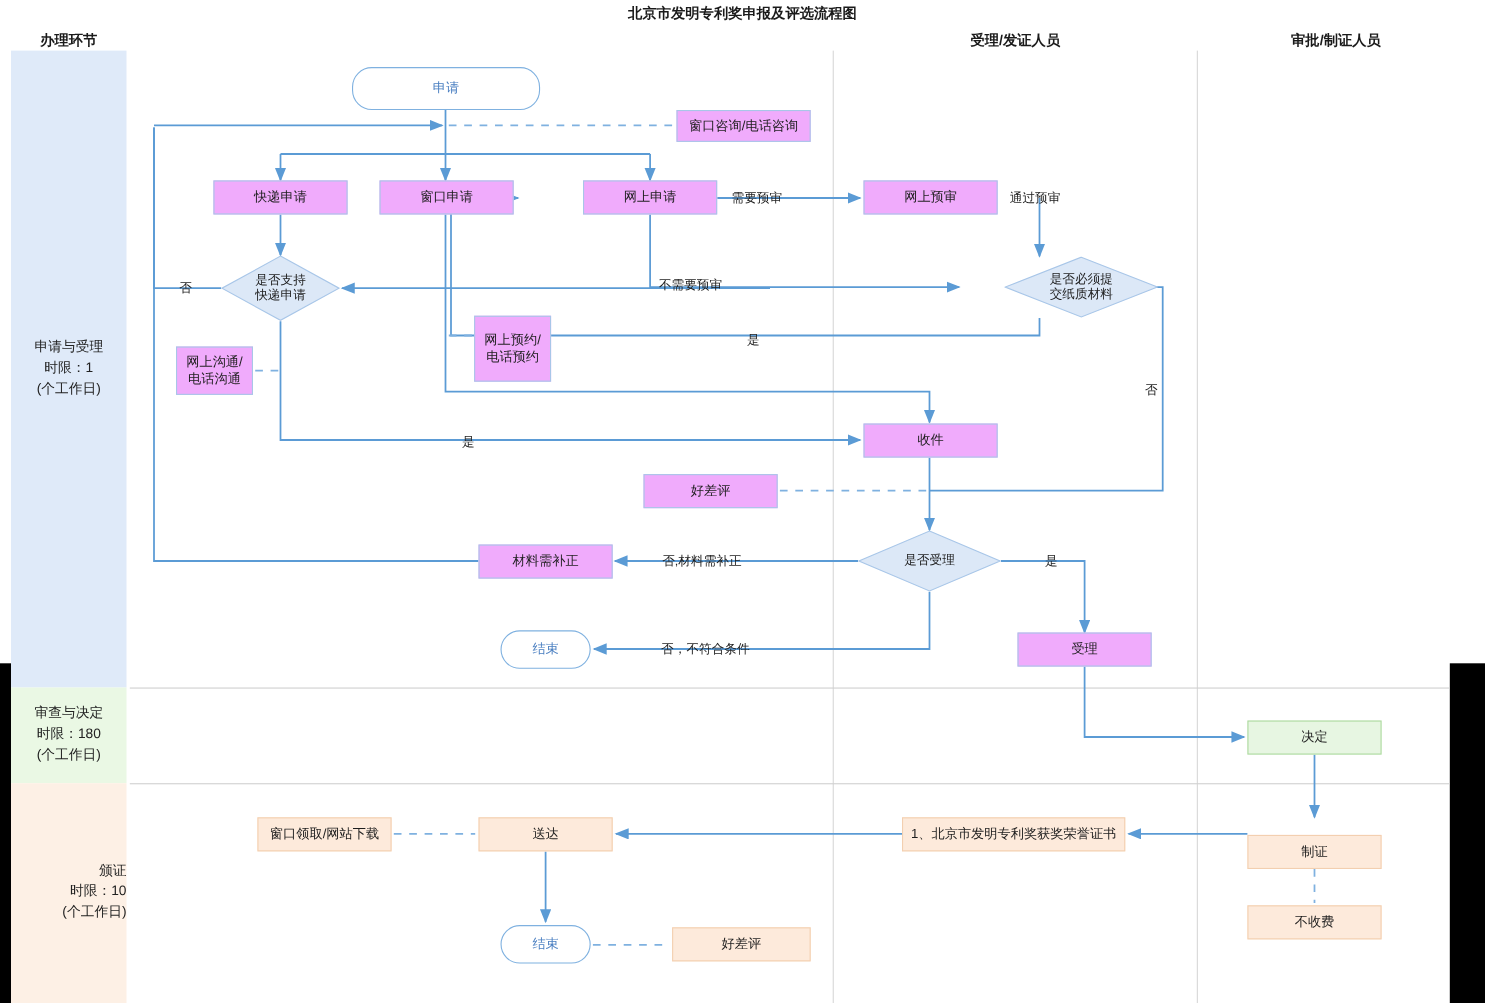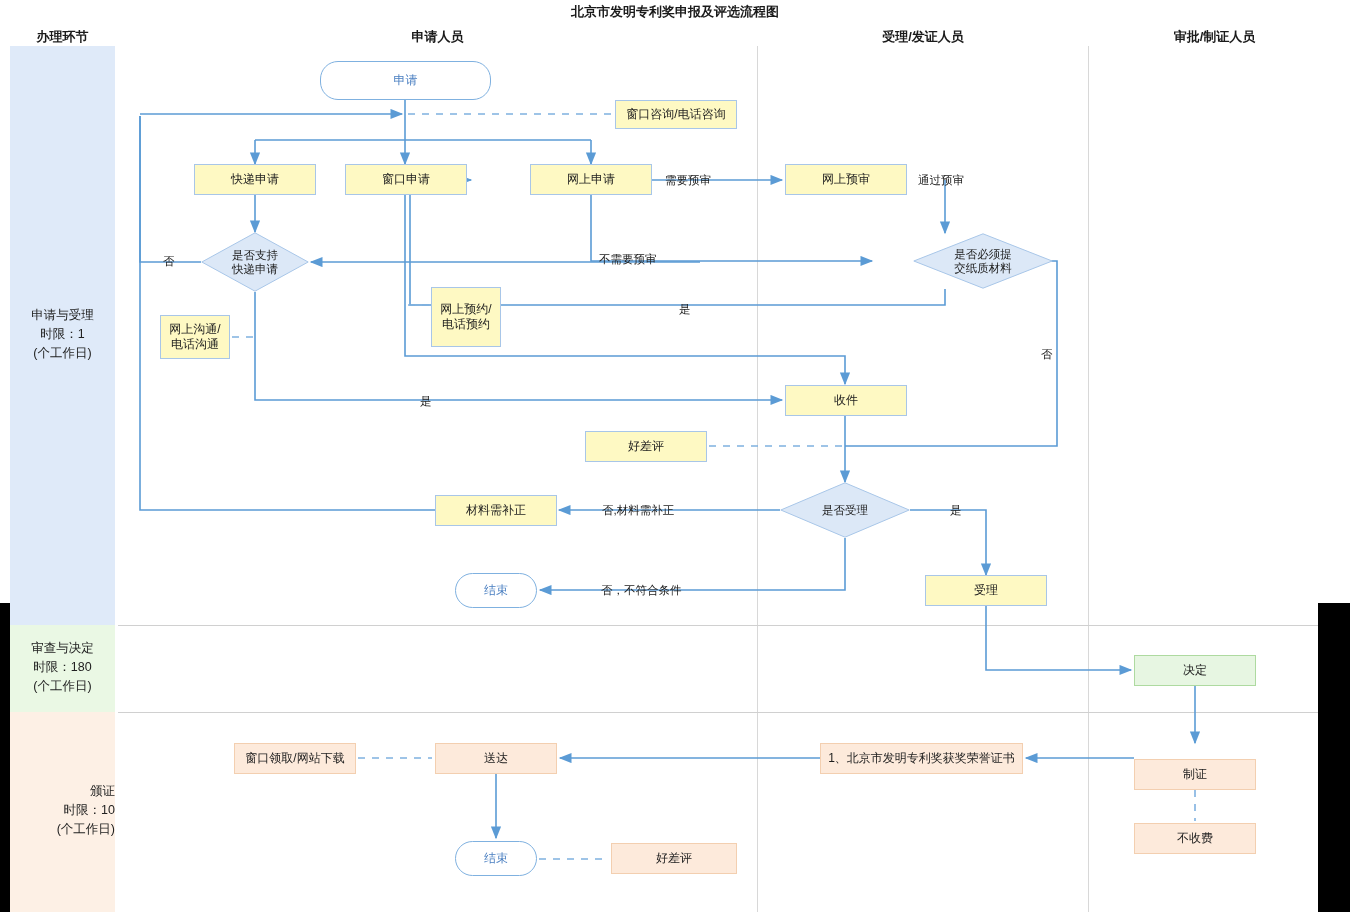--- a/index.html
+++ b/index.html
@@ -20,21 +20,21 @@
   .hdiv{position:absolute;height:1px;background:#d0d0d0;}
 
   .band{position:absolute;left:10px;width:105px;}
   .band-label{position:absolute;left:10px;width:105px;text-align:center;
               font-size:12.5px;color:#222;line-height:19px;}
 
   
   .node{position:absolute;box-sizing:border-box;display:flex;
         align-items:center;justify-content:center;text-align:center;
         font-size:12px;line-height:15px;color:#1d1d1d;}
-  .n-blue{background:#fef9c3;border:1px solid #a8c6e8;}
+  .n-blue{background:#f0abfc;border:1px solid #a8c6e8;}
   .n-green{background:#e7f6e2;border:1px solid #aedaa0;}
   .n-orange{background:#fdeadb;border:1px solid #f3cfb0;}
   .n-term{background:#ffffff;border:1.4px solid #7fb1e0;border-radius:18px;
           color:#4a7fc1;}
 
   .diamond{position:absolute;}
   .diamond svg{position:absolute;left:0;top:0;}
   .diamond span{position:absolute;left:0;top:0;width:100%;height:100%;
                 display:flex;align-items:center;justify-content:center;
                 text-align:center;font-size:11.5px;line-height:14px;color:#1d1d1d;}
@@ -50,21 +50,20 @@
   <div class="band" id="band0" style="top: 46px; height: 579px; background: rgb(223, 234, 249);"></div>
   <div class="band" id="band1" style="top: 625px; height: 87px; background: rgb(234, 248, 228);"></div>
   <div class="band" id="band2" style="top: 712px; height: 200px; background: rgb(253, 240, 229);"></div>
 
   <div class="blackbar" style="left:0;top:603px;width:10px;height:309px;"></div>
   <div class="blackbar" style="left:1318px;top:603px;width:32px;height:309px;"></div>
 
   <div class="title">北京市发明专利奖申报及评选流程图</div>
 
   <div class="lane-title" id="lt0" style="left: 10px; width: 105px;">办理环节</div>
-  <div class="lane-title" id="lt1" style="left: 118px; width: 639px;">申请人员</div>
   <div class="lane-title" id="lt2" style="left: 758px; width: 330px;">受理/发证人员</div>
   <div class="lane-title" id="lt3" style="left: 1089px; width: 251px;">审批/制证人员</div>
 
   <div class="vdiv" style="left:757px;height:866px;"></div>
   <div class="vdiv" style="left:1088px;height:866px;"></div>
 
   <div class="hdiv" style="left:118px;top:625px;width:1200px;"></div>
   <div class="hdiv" style="left:118px;top:712px;width:1200px;"></div>
 
   <div class="band-label" id="bl0" style="top: 305.5px;">

